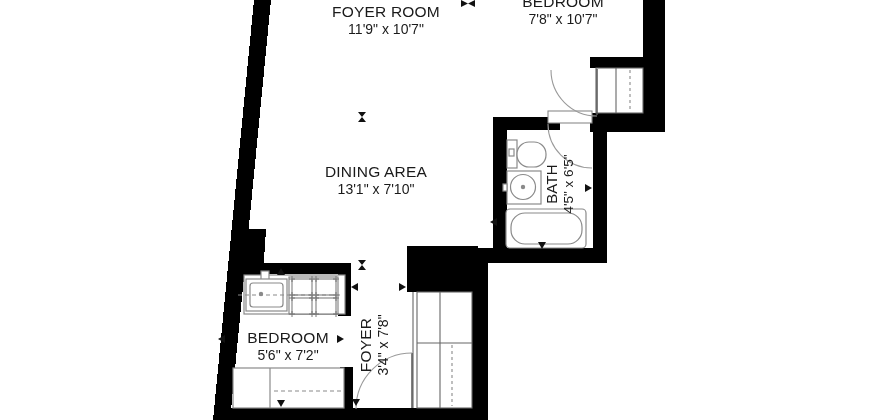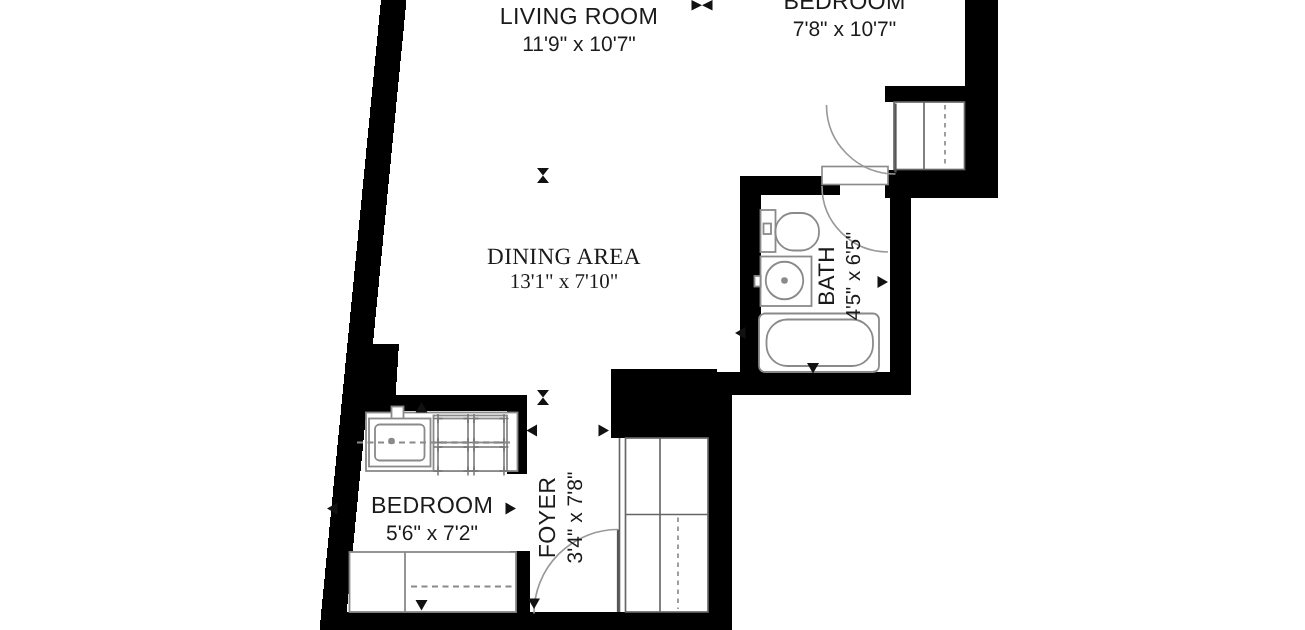--- a/index.html
+++ b/index.html
@@ -125,30 +125,30 @@
       <path d="M351 287 l7 -4 v8 z"></path>
       <path d="M406 287 l-7 -4 v8 z"></path>
       <path d="M352 399 h8 l-4 7 z"></path>
       <path d="M490 222 l7 -4 v8 z"></path>
       <path d="M592 188 l-7 -4 v8 z"></path>
       <path d="M538 242 h8 l-4 7 z"></path>
     </g>
   </svg>
 
   <div class="room-label" style="left:386px;top:3px;">
-    <div class="room-name">LIVING ROOM</div>
+    <div class="room-name">FOYER ROOM</div>
     <div class="room-dims">11'9" x 10'7"</div>
   </div>
 
   <div class="room-label" style="left:563px;top:-7px;">
     <div class="room-name">BEDROOM</div>
     <div class="room-dims">7'8" x 10'7"</div>
   </div>
 
-  <div class="room-label" style="left:376px;top:163px;font-family:Liberation Serif, serif;">
+  <div class="room-label" style="left:376px;top:163px;">
     <div class="room-name">DINING AREA</div>
     <div class="room-dims">13'1" x 7'10"</div>
   </div>
 
   <div class="room-label" style="left:288px;top:329px;">
     <div class="room-name">BEDROOM</div>
     <div class="room-dims">5'6" x 7'2"</div>
   </div>
 
   <div class="room-label rot" style="left:560px;top:184px;">

